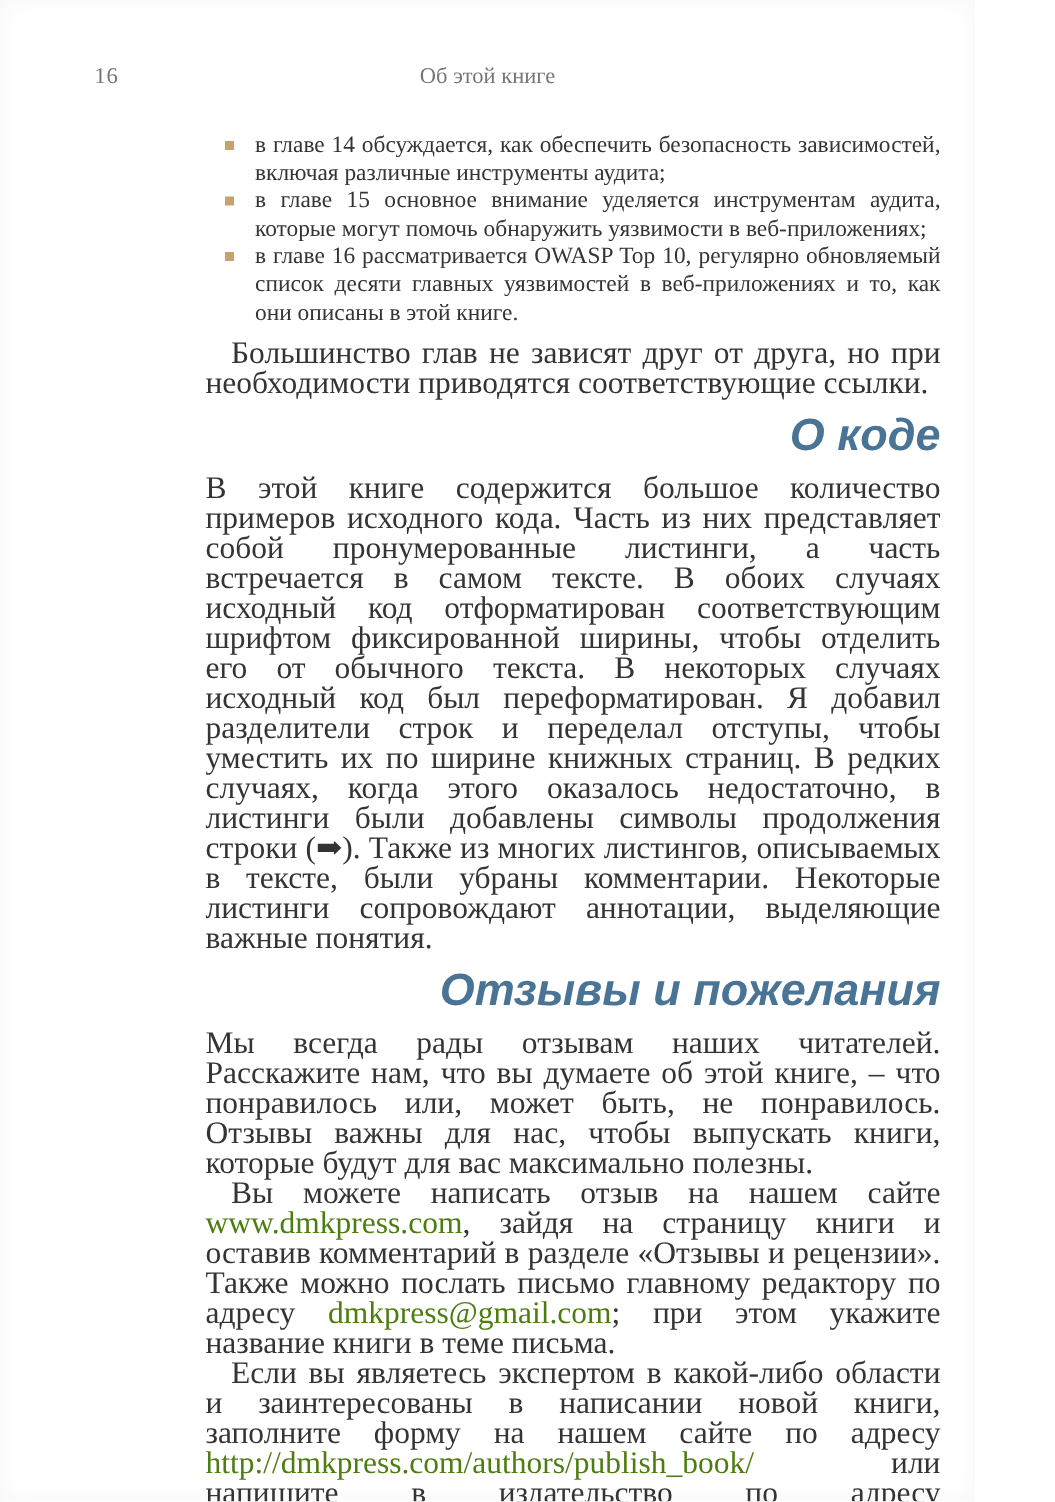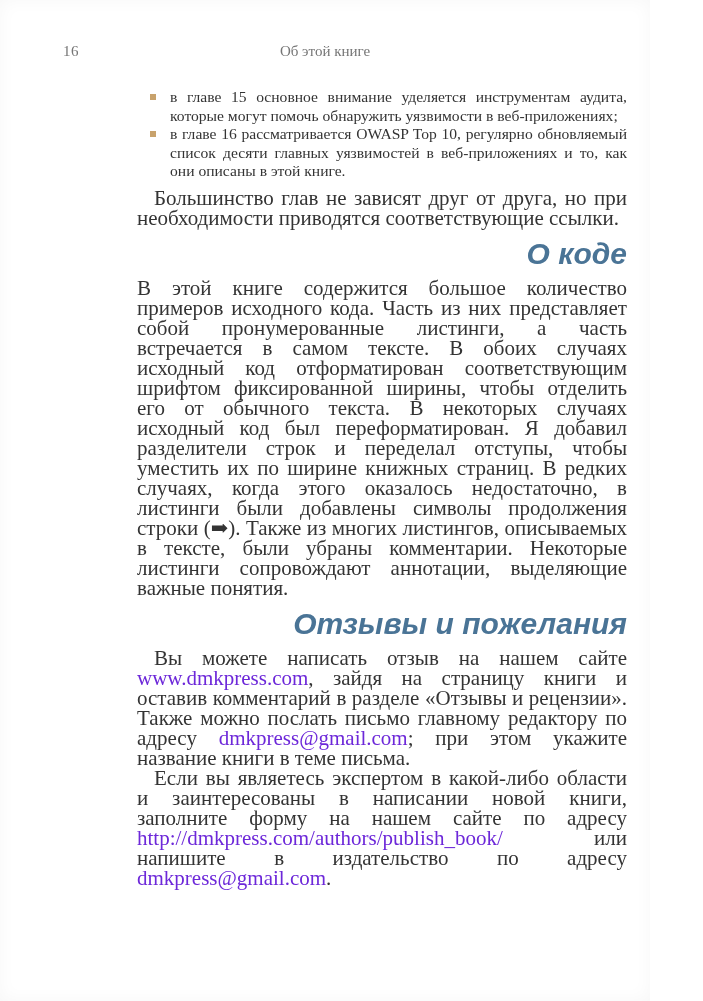--- a/index.html
+++ b/index.html
@@ -80,53 +80,58 @@
     font-style: italic;
     font-weight: bold;
     font-size: 30px;
     line-height: 26px;
     color: #4a7496;
     text-align: right;
     text-indent: 0;
   }
 
   .link {
-    color: #6d28d9;
+    color: #4d7c0f;
     text-decoration: none;
     cursor: pointer;
   }
 </style>
 </head>
 <body>
 
 <div class="page">
 
   <header class="running-head">
     <span class="page-num">16</span>
     <span class="run-title">Об этой книге</span>
     <span class="spacer"></span>
   </header>
 
   <main class="content">
 
     <ul class="bullets">
       <li>
         <span class="sq"></span>
+        <span>в главе 14 обсуждается, как обеспечить безопасность зависимостей, включая различные инструменты аудита;</span>
+      </li>
+      <li>
+        <span class="sq"></span>
         <span>в главе 15 основное внимание уделяется инструментам аудита, которые могут помочь обнаружить уязвимости в веб-приложениях;</span>
       </li>
       <li>
         <span class="sq"></span>
         <span>в главе 16 рассматривается OWASP Top 10, регулярно обновляемый список десяти главных уязвимостей в веб-приложениях и то, как они описаны в этой книге.</span>
       </li>
     </ul>
 
     <p class="indent">Большинство глав не зависят друг от друга, но при необходимости приводятся соответствующие ссылки.</p>
 
     <h2 class="section-heading">О коде</h2>
     <p><span>В этой книге содержится большое количество примеров исходного кода. Часть из них представляет собой пронумерованные листинги, а часть встречается в самом тексте. В обоих случаях исходный код отформатирован соответствующим шрифтом фиксированной ширины, чтобы отделить его от обычного текста. В некоторых случаях исходный код был переформатирован. Я добавил разделители строк и переделал отступы, чтобы уместить их по ширине книжных страниц. В редких случаях, когда этого оказалось недостаточно, в листинги были добавлены символы продолжения строки (➡). Также из многих листингов, описываемых в тексте, были убраны комментарии. Некоторые листинги сопровождают аннотации, выделяющие важные понятия.</span></p>
 
     <h2 class="section-heading">Отзывы и пожелания</h2>
+    <p><span>Мы всегда рады отзывам наших читателей. Расскажите нам, что вы думаете об этой книге, – что понравилось или, может быть, не понравилось. Отзывы важны для нас, чтобы выпускать книги, которые будут для вас максимально полезны.</span></p>
     <p class="indent"><span>Вы можете написать отзыв на нашем сайте </span><a class="link">www.dmkpress.com</a><span>, зайдя на страницу книги и оставив комментарий в разделе «Отзывы и рецензии». Также можно послать письмо главному редактору по адресу </span><a class="link">dmkpress@gmail.com</a><span>; при этом укажите название книги в теме письма.</span></p>
     <p class="indent"><span>Если вы являетесь экспертом в какой-либо области и заинтересованы в написании новой книги, заполните форму на нашем сайте по адресу </span><a class="link">http://dmkpress.com/authors/publish_book/</a><span> или напишите в издательство по адресу </span><a class="link">dmkpress@gmail.com</a><span>.</span></p>
 
 
   </main>
 </div>
 
 </body></html>

